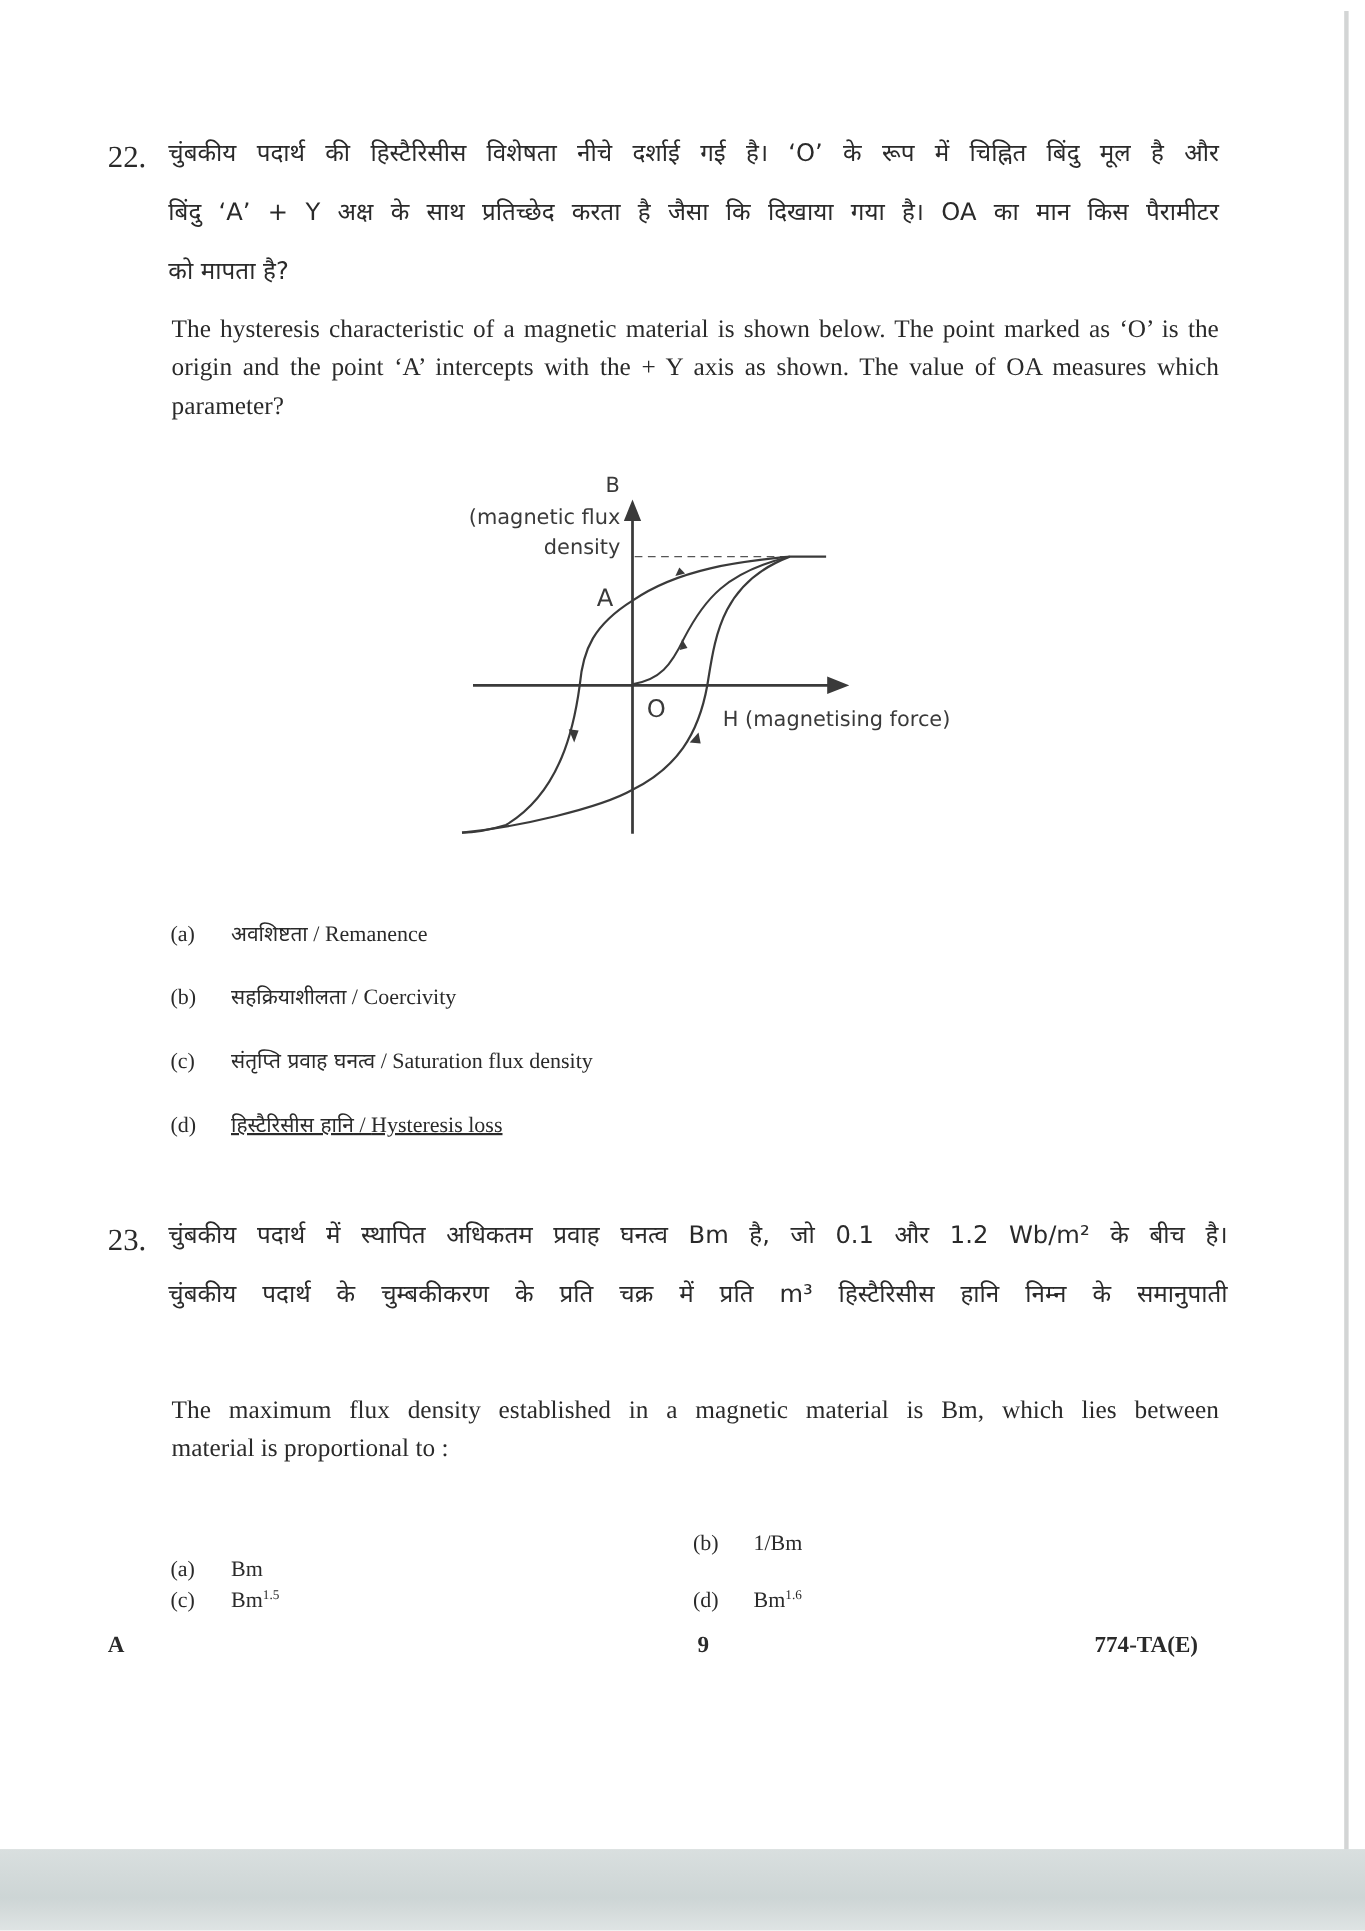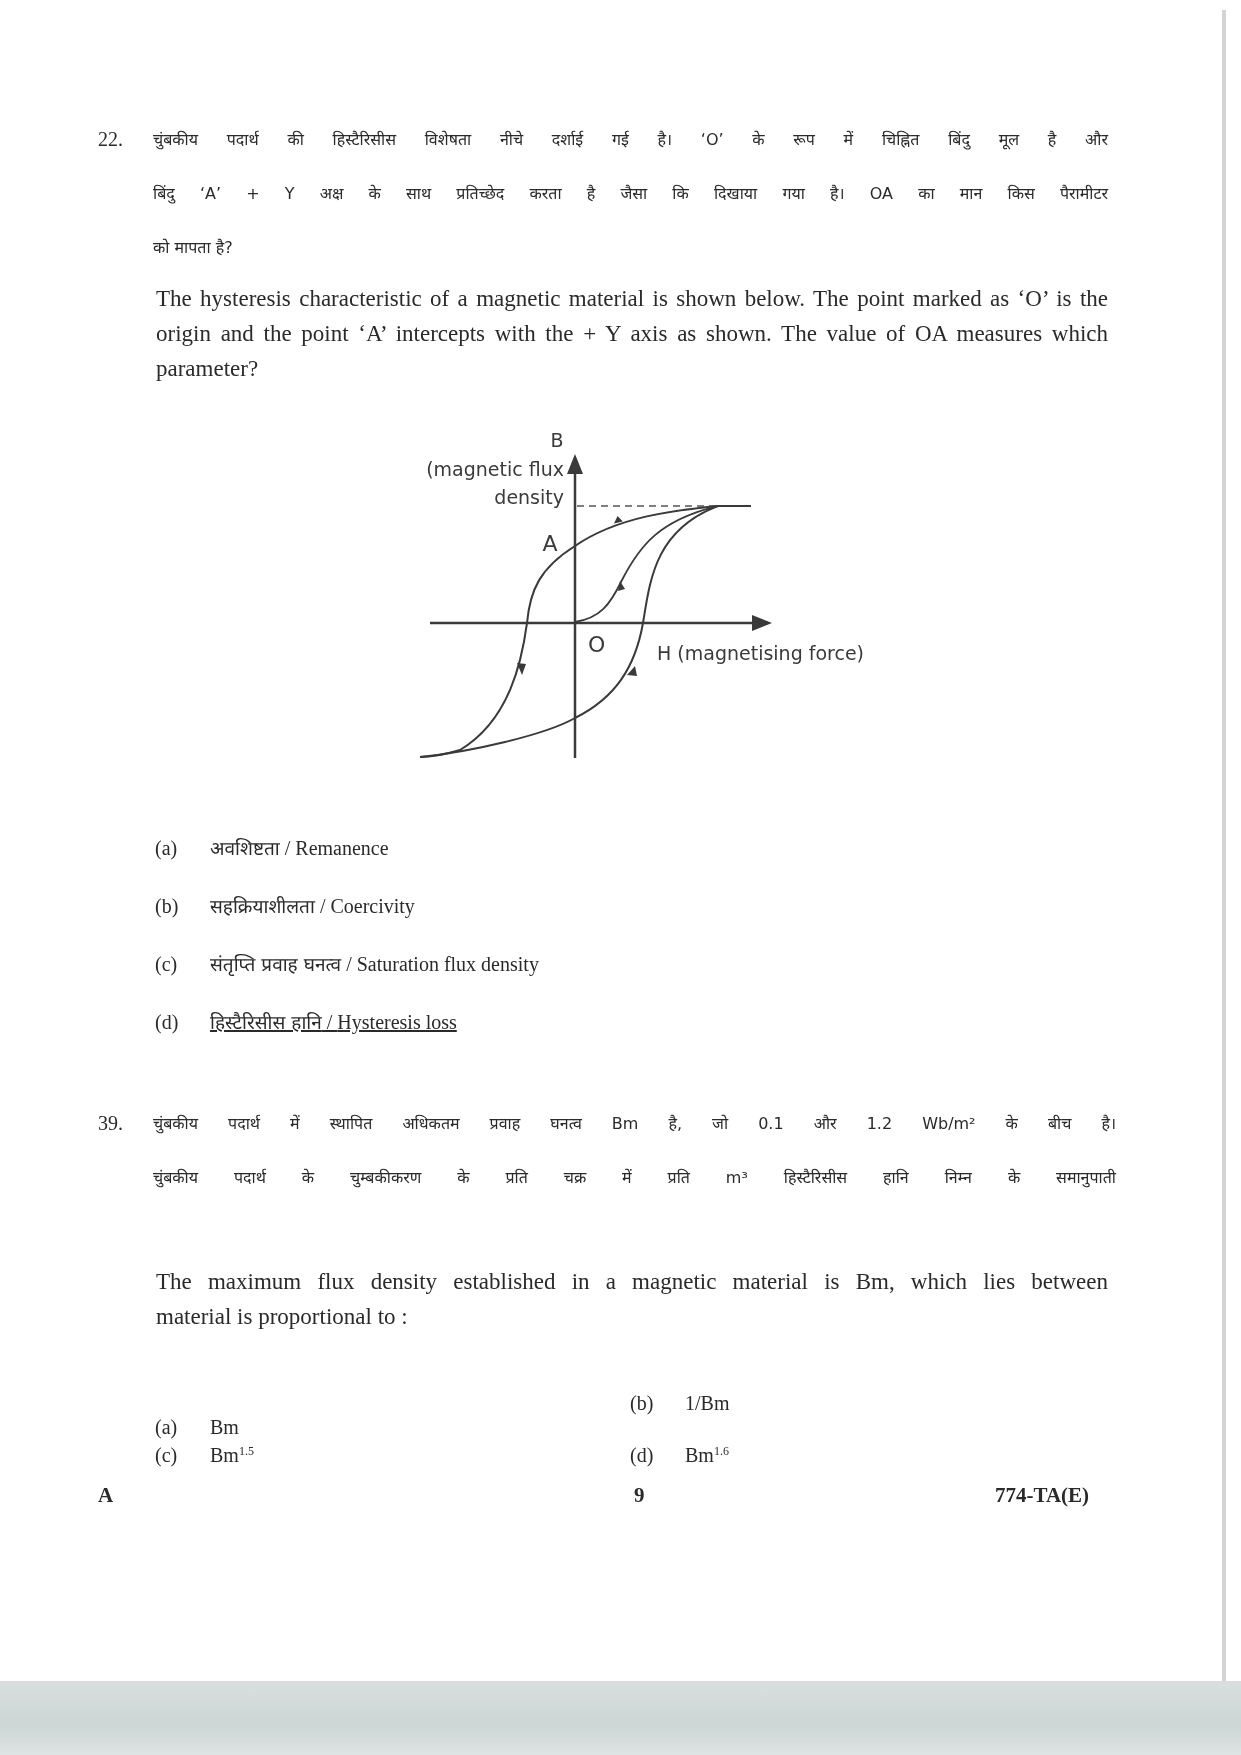--- a/index.html
+++ b/index.html
@@ -1,22 +1,22 @@
 <!DOCTYPE html>
 <html><head>
 <meta charset="utf-8">
 <style>
   html, body { margin:0; padding:0; }
   body { width:1241px; height:1755px; background:#ffffff; position:relative; overflow:hidden;
          font-family:"Liberation Serif", "DejaVu Serif", serif; color:#2a2a2a; }
   .page-edge { position:absolute; left:1222px; top:10px; width:4px; height:1672px; background:#d3d5d5; }
   .scan-band { position:absolute; left:0; top:1681px; width:1241px; height:74px;
                background:linear-gradient(#d9dfdf, #cdd5d5 60%, #dfe4e4); }
-  .qnum { position:absolute; left:0; font-size:20px; }
-  .hi { position:absolute; left:55px; width:1055px; font-family:"DejaVu Sans", sans-serif; font-size:16px;
+  .qnum { position:absolute; left:0; font-size:28px; }
+  .hi { position:absolute; left:55px; width:1055px; font-family:"DejaVu Sans", sans-serif; font-size:22px;
         line-height:54px; text-align:justify; text-align-last:auto; }
   .en { position:absolute; left:58px; width:1050px; font-size:23px; line-height:35px; text-align:justify; }
   .opt { position:absolute; font-size:20px; }
   .opt .lbl { display:inline-block; width:55px; }
   .opt .hin { font-family:"DejaVu Sans", sans-serif; font-size:19px; }
   sup { font-size:12px; vertical-align:7px; line-height:0; }
   .footer { position:absolute; top:1483px; font-size:21px; font-weight:bold; }
   .fig { position:absolute; left:0; top:0; }
   .fig text { font-family:"DejaVu Sans", sans-serif; fill:#3a3a3a; }
 </style>
@@ -76,21 +76,21 @@
   </div>
   <div class="opt" style="left:155px; top:951px;">
     <span class="lbl">(c)</span><span class="hin">संतृप्ति प्रवाह घनत्व</span><span> / </span><span>Saturation flux density</span>
   </div>
   <div class="opt" style="left:155px; top:1009px;text-decoration:underline;">
     <span class="lbl">(d)</span><span class="hin">हिस्टैरिसीस हानि</span><span> / </span><span>Hysteresis loss</span>
   </div>
 </div>
 
 <div>
-  <span class="qnum" style="left:98px; top:1112px;">39.</span>
+  <span class="qnum" style="left:98px; top:1112px;">23.</span>
   <div class="hi" style="left:153px; top:1097px; width:963px;">
     <div style="text-align-last:justify;">चुंबकीय पदार्थ में स्थापित अधिकतम प्रवाह घनत्व Bm है, जो 0.1 और 1.2 Wb/m² के बीच है।</div>
     <div style="text-align-last:justify;">चुंबकीय पदार्थ के चुम्बकीकरण के प्रति चक्र में प्रति m³ हिस्टैरिसीस हानि निम्न के समानुपाती</div>
   </div>
   <div class="en" style="left:156px; top:1264px; width:952px;">
     <div style="text-align-last:justify;">The maximum flux density established in a magnetic material is Bm, which lies between</div>
     <div>material is proportional to :</div>
   </div>
 </div>
 

